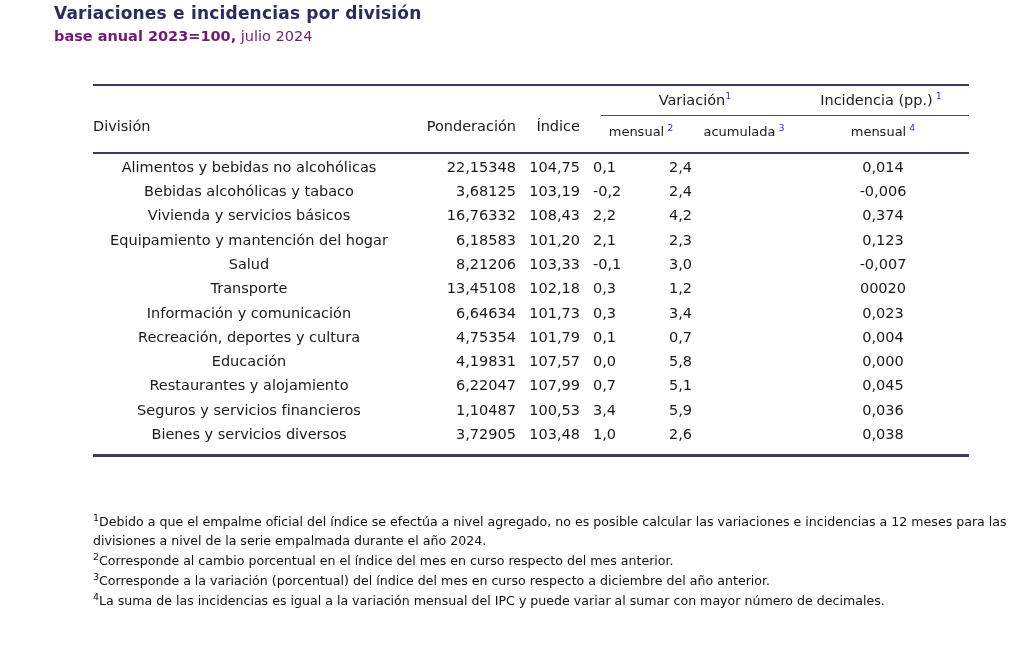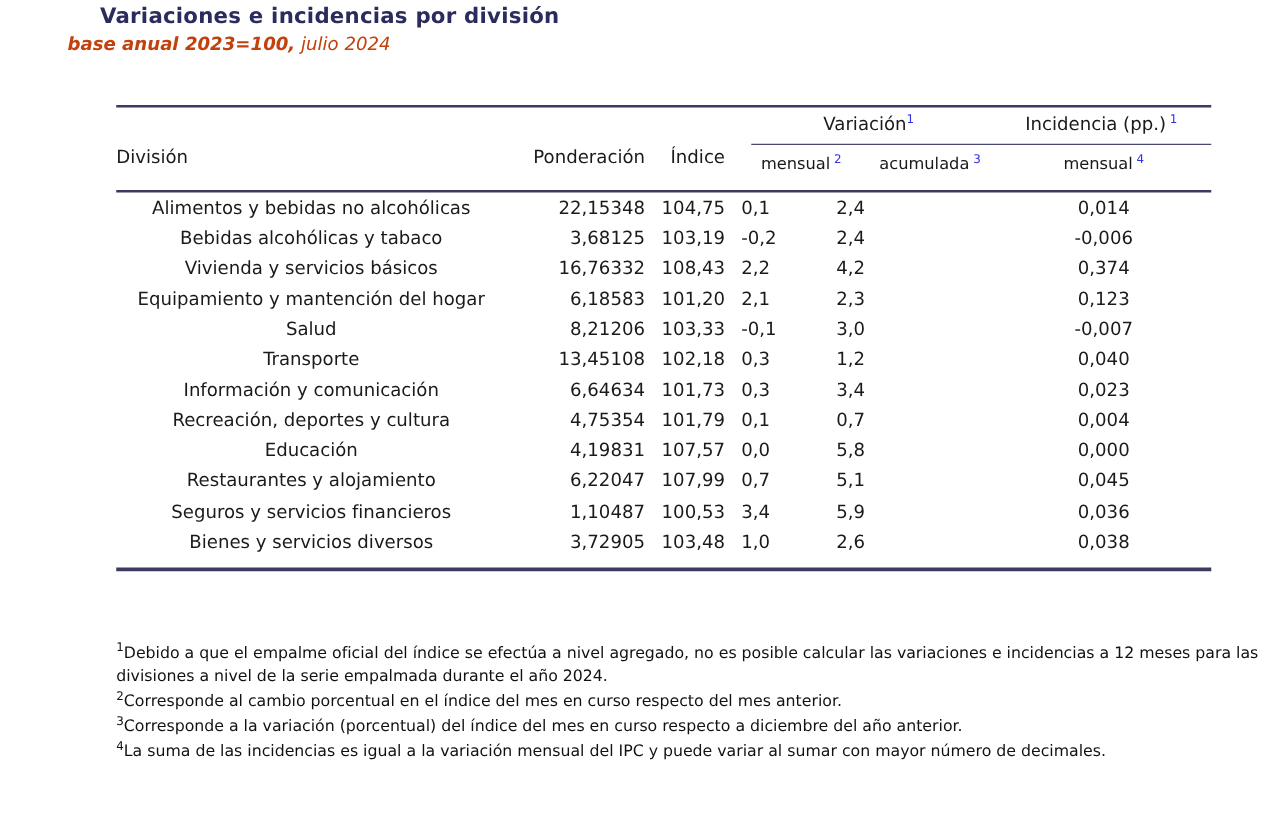--- a/index.html
+++ b/index.html
@@ -23,29 +23,27 @@
     top: 2px;
     width: 930px;
   }
   .doc-title {
     font-size: 17px;
     font-weight: bold;
     color: #2b2b5e;
     line-height: 22px;
     letter-spacing: 0.2px;
     white-space: nowrap;
-    margin-left: 26px;
   }
   .doc-subtitle {
     font-size: 14.5px;
     line-height: 21px;
-    color: #c2410c;
+    color: #701a75;
     white-space: nowrap;
     margin-top: 2px;
-    font-style: italic;
   }
   .doc-subtitle .b {
     font-weight: bold;
   }
 
   
   .table-wrap {
     position: absolute;
     left: 93px;
     top: 84px;
@@ -312,21 +310,21 @@
         <div class="c-men">-0,1</div>
         <div class="c-acu">3,0</div>
         <div class="c-inc">-0,007</div>
       </div>
       <div class="trow">
         <div class="c-div">Transporte</div>
         <div class="c-pond">13,45108</div>
         <div class="c-ind">102,18</div>
         <div class="c-men">0,3</div>
         <div class="c-acu">1,2</div>
-        <div class="c-inc">0,040</div>
+        <div class="c-inc">00020</div>
       </div>
       <div class="trow">
         <div class="c-div">Información y comunicación</div>
         <div class="c-pond">6,64634</div>
         <div class="c-ind">101,73</div>
         <div class="c-men">0,3</div>
         <div class="c-acu">3,4</div>
         <div class="c-inc">0,023</div>
       </div>
       <div class="trow">

